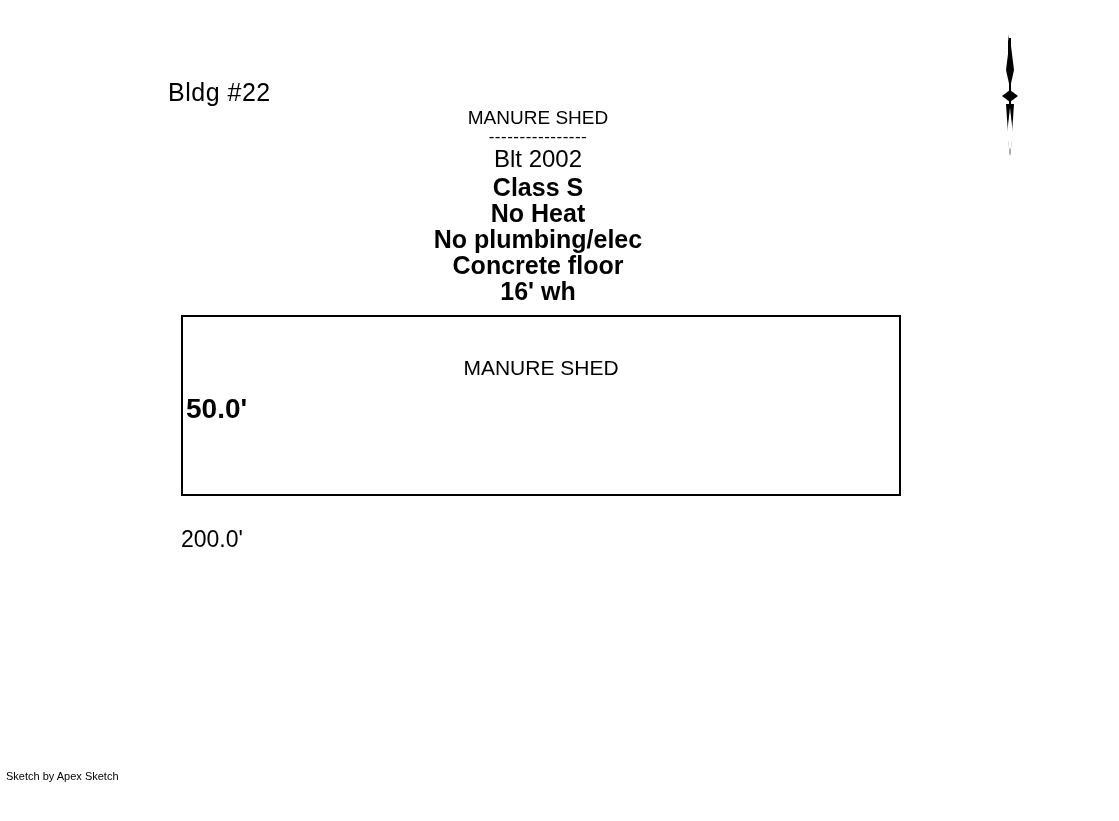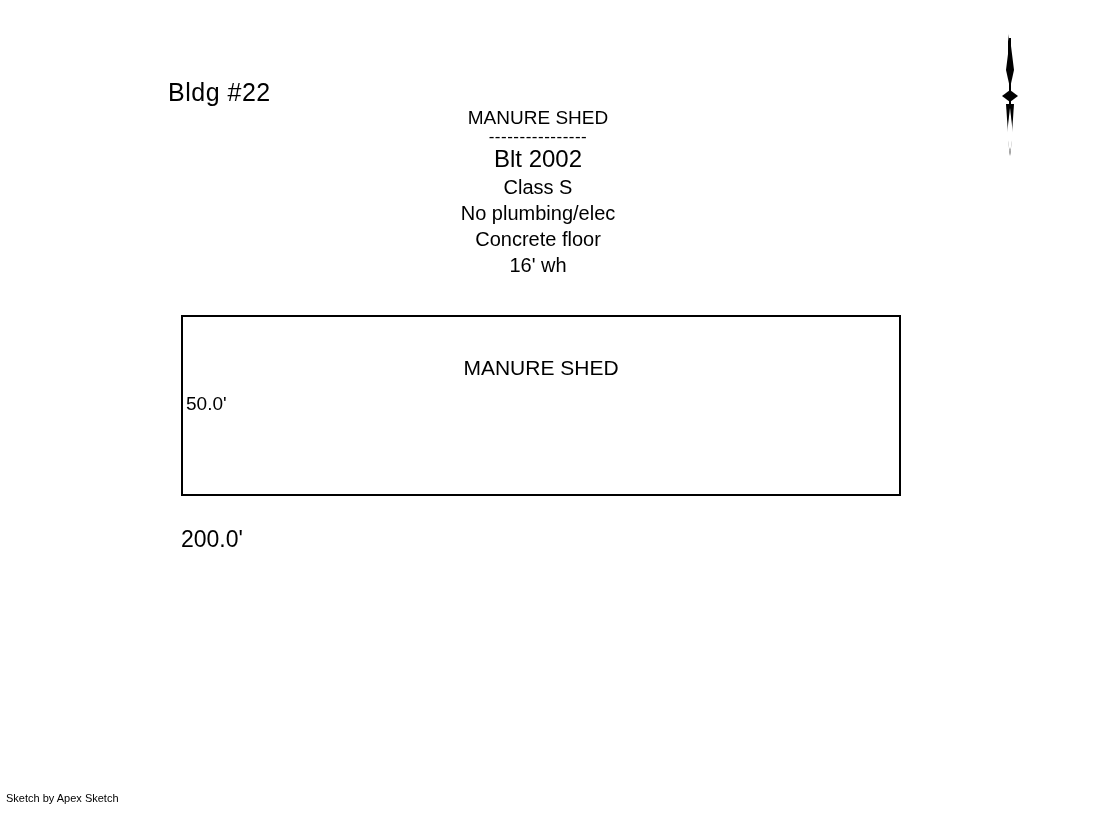--- a/index.html
+++ b/index.html
@@ -42,22 +42,23 @@
   #notes-rule {
     font-size: 17px;
     line-height: 13px;
     letter-spacing: 0.5px;
   }
   #notes-built {
     font-size: 24px;
     line-height: 31px;
   }
   .note-line {
-    font-size: 20px;
+    font-size: 25px;
     line-height: 26px;
+    font-weight: bold;
   }
 
   #building-rect {
     left: 181px;
     top: 315px;
     width: 720px;
     height: 181px;
     border: 2px solid #000000;
     box-sizing: border-box;
     background: #ffffff;
@@ -74,56 +75,58 @@
     left: 181px;
     top: 425px;
     width: 720px;
     text-align: center;
     font-size: 21px;
   }
 
   #dim-left {
     left: 186px;
     top: 393px;
-    font-size: 19px;
+    font-size: 28px;
     white-space: nowrap;
+    font-weight: bold;
   }
   #dim-bottom {
     left: 181px;
     top: 526px;
     width: 720px;
     font-size: 23px;
   }
 
   #north-arrow {
     left: 985px;
     top: 30px;
     width: 50px;
     height: 130px;
   }
 
   #footer-credit {
     left: 6px;
-    top: 792px;
+    top: 770px;
     font-size: 11px;
     white-space: nowrap;
   }
 </style>
 </head>
 <body>
 
 <div id="sheet">
 
   <div class="abs" id="bldg-label">Bldg #22</div>
 
   <div class="abs" id="notes-block">
     <div id="notes-title">MANURE SHED</div>
     <div id="notes-rule">----------------</div>
     <div id="notes-built">Blt 2002</div>
     <div class="note-line">Class S</div>
+    <div class="note-line">No Heat</div>
     <div class="note-line">No plumbing/elec</div>
     <div class="note-line">Concrete floor</div>
     <div class="note-line">16' wh</div>
   </div>
 
   <div class="abs" id="building-rect"></div>
 
   <div class="abs" id="rect-name">MANURE SHED</div>
 
 

